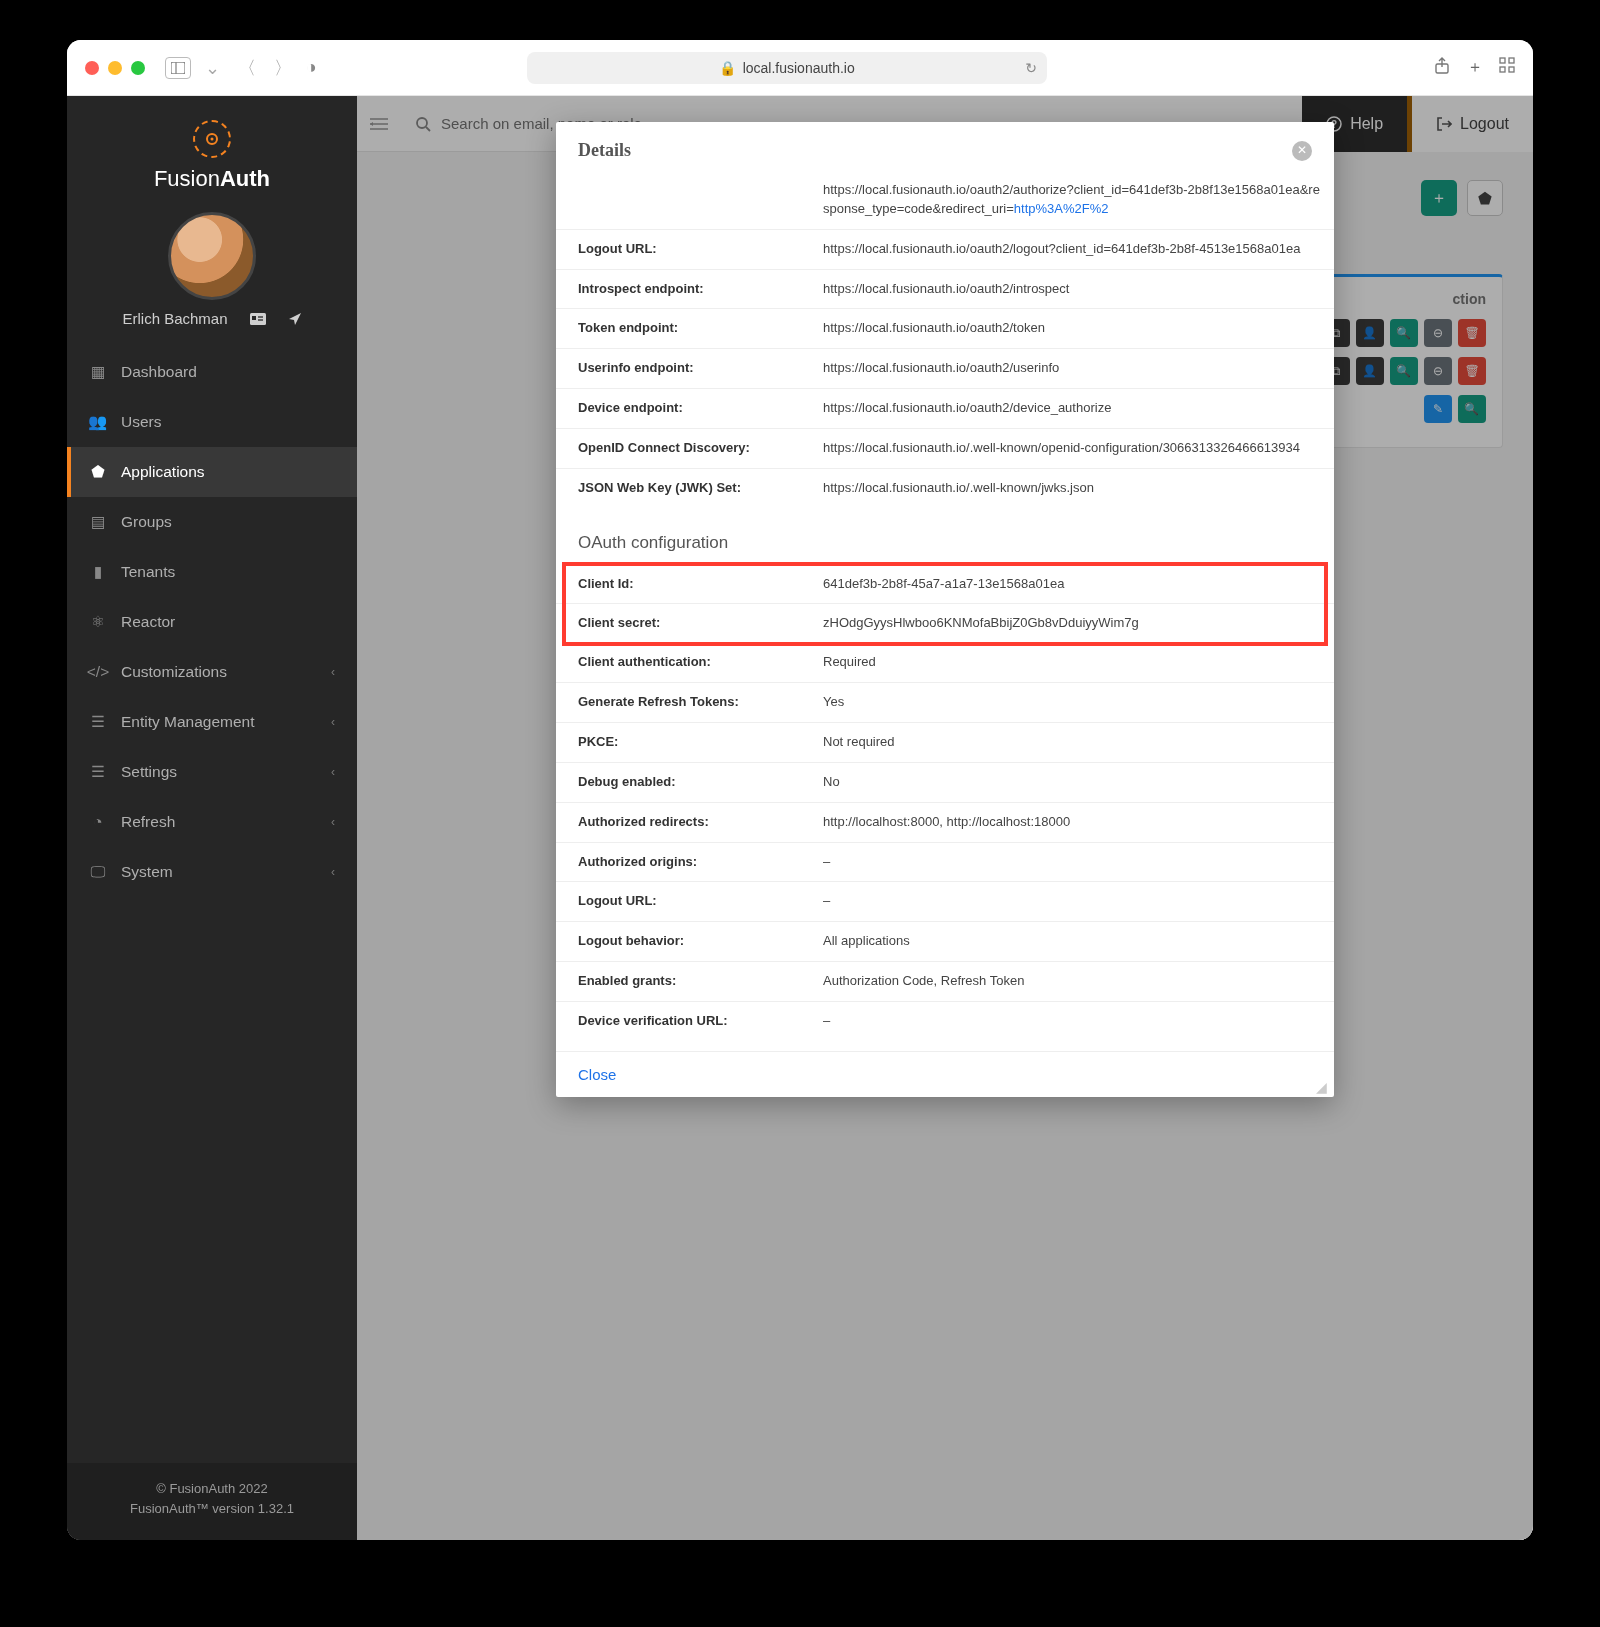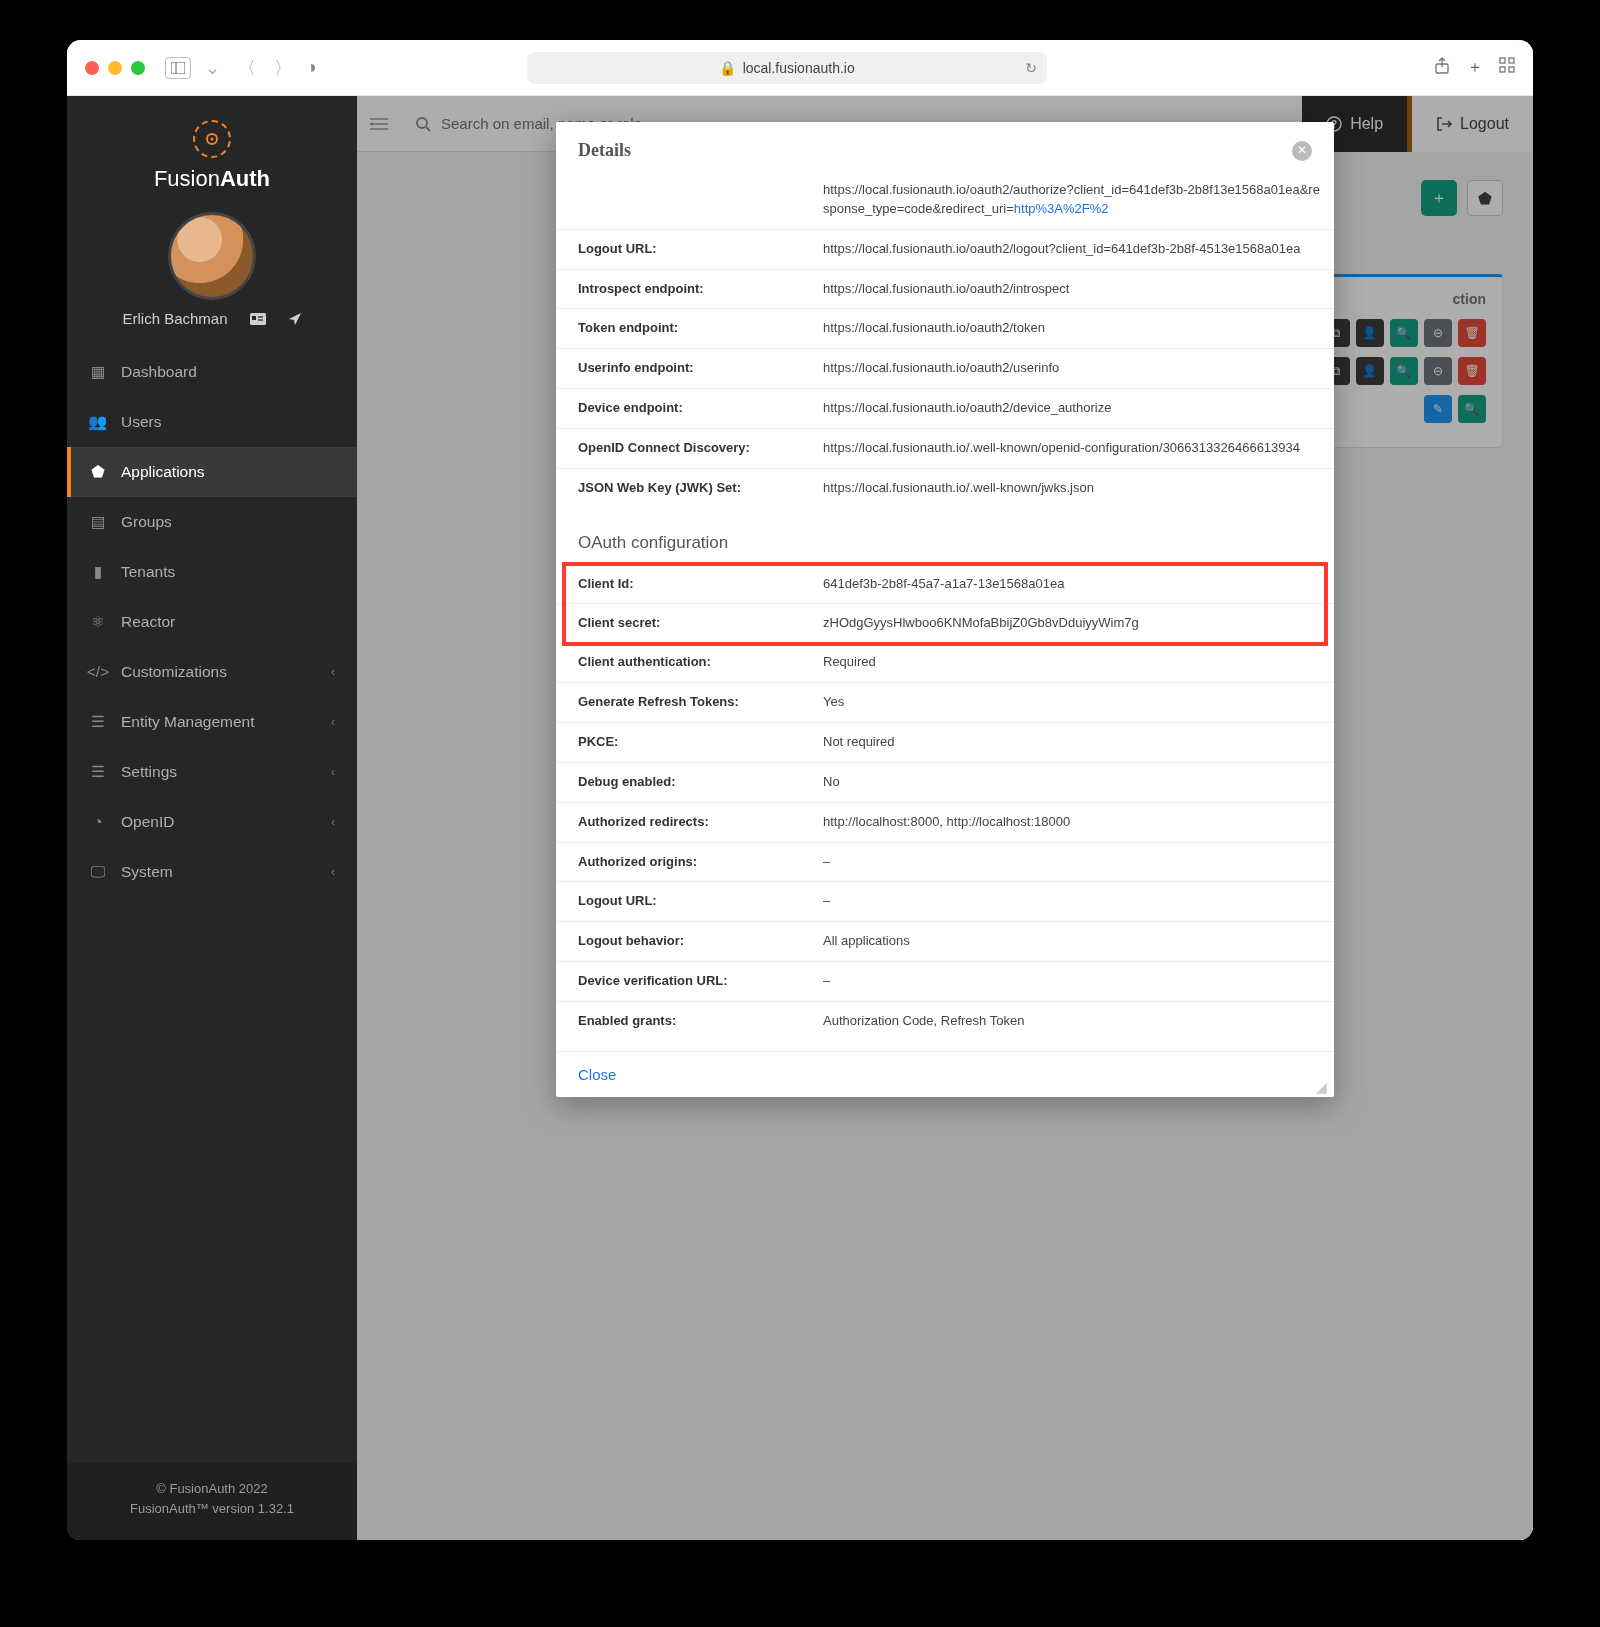--- a/index.html
+++ b/index.html
@@ -220,21 +220,21 @@
             <span>Entity Management</span>
             <span class="caret">‹</span>
           </li>
         <li>
             <span class="nav-icon">☰</span>
             <span>Settings</span>
             <span class="caret">‹</span>
           </li>
         <li>
             <span class="nav-icon">◔</span>
-            <span>OpenID</span>
+            <span>Refresh</span>
             <span class="caret">‹</span>
           </li>
         <li>
             <span class="nav-icon">🖵</span>
             <span>System</span>
             <span class="caret">‹</span>
           </li>
       </ul>
       <div class="footer">
         <div>© FusionAuth 2022</div>
@@ -400,26 +400,26 @@
                 </tr>
             <tr>
                   <td class="key">Logout URL:</td>
                   <td class="val">–</td>
                 </tr>
             <tr>
                   <td class="key">Logout behavior:</td>
                   <td class="val">All applications</td>
                 </tr>
             <tr>
+                  <td class="key">Enabled grants:</td>
+                  <td class="val">Authorization Code, Refresh Token</td>
+                </tr>
+            <tr>
                   <td class="key">Device verification URL:</td>
                   <td class="val">–</td>
-                </tr>
-            <tr>
-                  <td class="key">Enabled grants:</td>
-                  <td class="val">Authorization Code, Refresh Token</td>
                 </tr>
           </tbody>
             </table>
         </div>
         <div class="modal-footer">
           <span class="close-link">Close</span>
         </div>
         <span class="resize-handle">◢</span>
       </div>
     </main>

